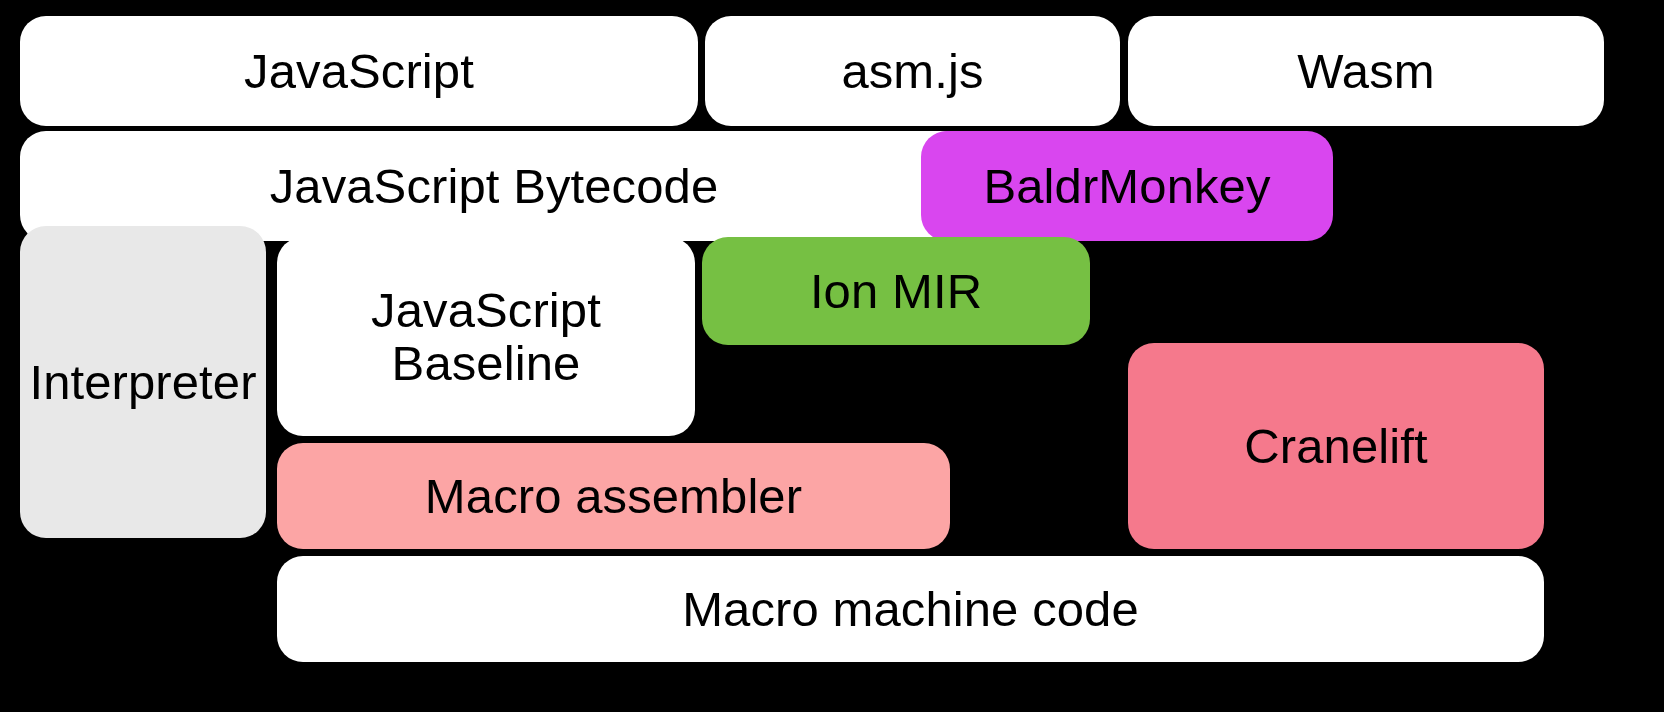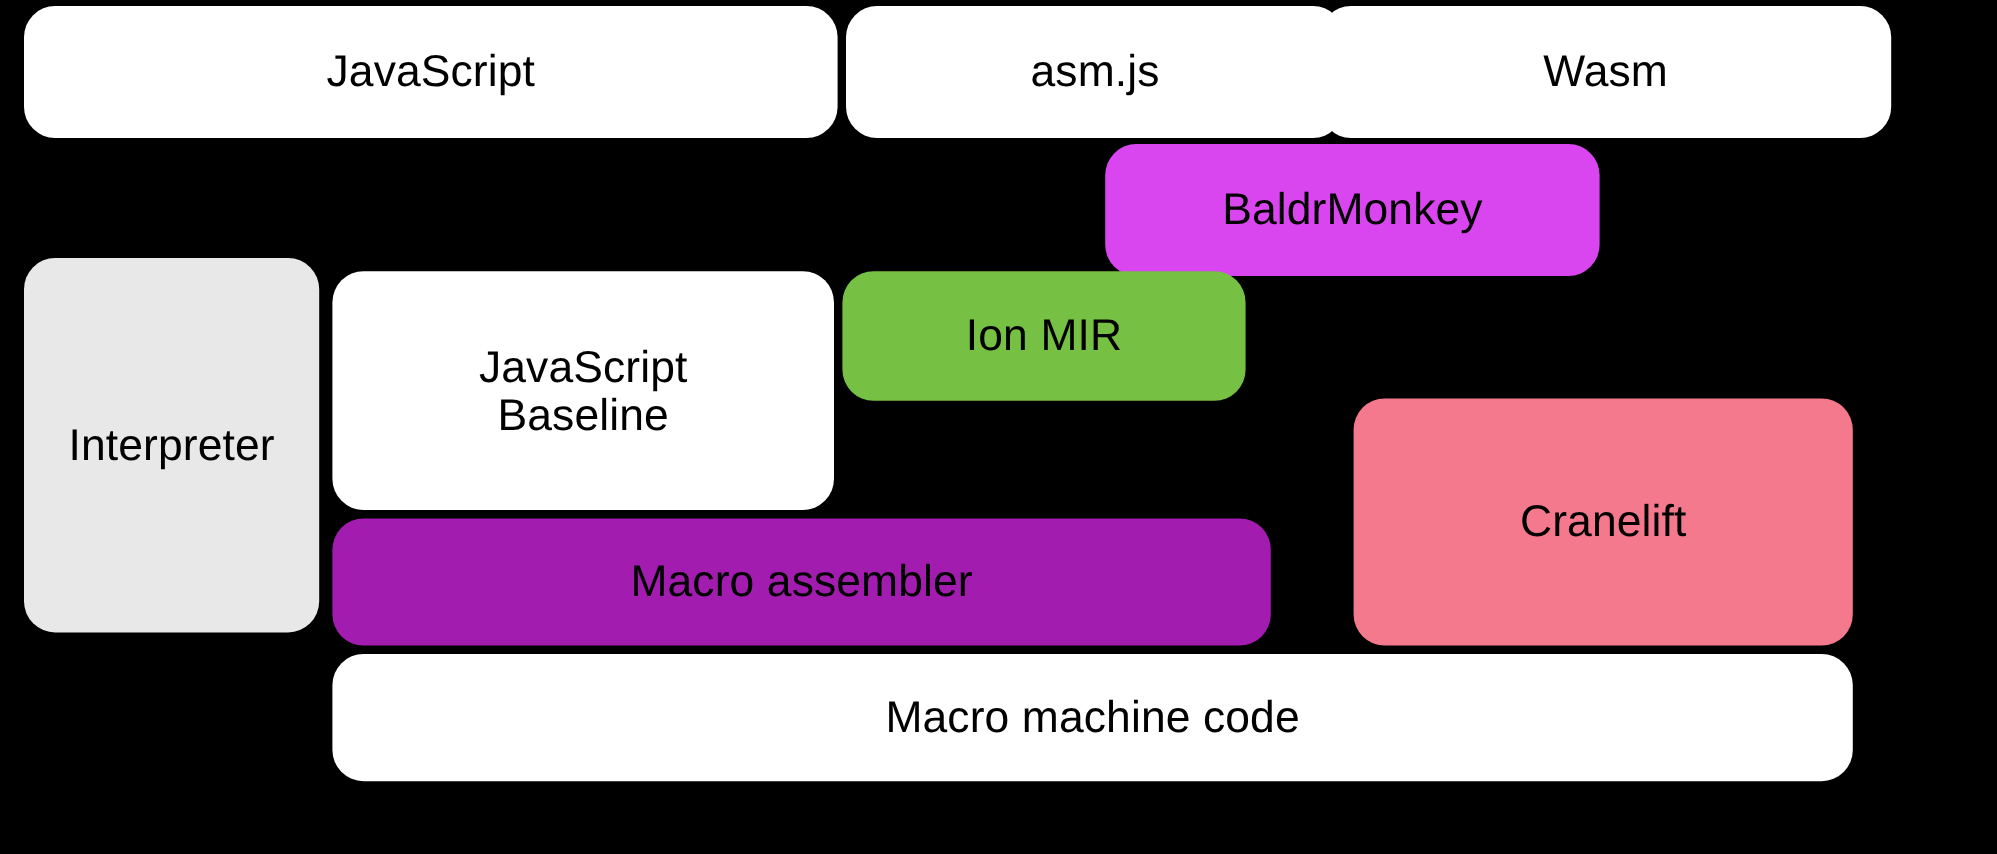--- a/index.html
+++ b/index.html
@@ -18,27 +18,28 @@
   }
   .node {
     position: absolute;
     box-sizing: border-box;
     display: flex;
     align-items: center;
     justify-content: center;
     text-align: center;
     border-radius: 26px;
     color: #000000;
-    font-size: 37px;
+    font-size: 49px;
     line-height: 1.08;
     font-weight: 400;
     letter-spacing: 0.1px;
     -webkit-font-smoothing: antialiased;
     white-space: pre-line;
     user-select: none;
+    margin-top: 11px;
   }
   .node.white  { background: #ffffff; }
   .node.gray   { background: #e8e8e8; }
   .node.green  { background: #76c043; }
   .node.pink   { background: #f5798c; }
   .node .label {
     display: block;
     padding: 0 10px;
   }
 </style>
@@ -46,43 +47,46 @@
 <body>
 
 <div id="canvas" style="background: rgb(0, 0, 0);">
 
   <div class="node white" style="left: 20px; top: 5px; width: 678px; height: 110px; background: rgb(255, 255, 255);">
     <span class="label">JavaScript</span>
   </div>
   <div class="node white" style="left: 705px; top: 5px; width: 415px; height: 110px; background: rgb(255, 255, 255);">
     <span class="label">asm.js</span>
   </div>
-  <div class="node white" style="left: 1100px; top: 5px; width: 476px; height: 110px; background: rgb(255, 255, 255);">
+  <div class="node white" style="left: 1128px; top: 5px; width: 476px; height: 110px; background: rgb(255, 255, 255);">
     <span class="label">Wasm</span>
   </div>
 
+  <div class="node white" style="left: 20px; top: 120px; width: 948px; height: 110px; background: rgb(255, 255, 255);">
+    <span class="label">JavaScript Bytecode</span>
+  </div>
   <div class="node white" style="left: 921px; top: 120px; width: 412px; height: 110px; background: #d946ef;">
     <span class="label">BaldrMonkey</span>
   </div>
 
   <div class="node gray" style="left: 20px; top: 215px; width: 246px; height: 312px; background: rgb(232, 232, 232);">
     <span class="label">Interpreter</span>
   </div>
   <div class="node white" style="left: 277px; top: 226px; width: 418px; height: 199px; background: rgb(255, 255, 255);">
     <span class="label">JavaScript
 Baseline</span>
   </div>
-  <div class="node green" style="left: 702px; top: 226px; width: 336px; height: 108px; background: rgb(118, 192, 67);">
+  <div class="node green" style="left: 702px; top: 226px; width: 388px; height: 108px; background: rgb(118, 192, 67);">
     <span class="label">Ion MIR</span>
   </div>
   <div class="node pink" style="left: 1128px; top: 332px; width: 416px; height: 206px; background: rgb(245, 121, 140);">
     <span class="label">Cranelift</span>
   </div>
 
-  <div class="node white" style="left: 277px; top: 432px; width: 782px; height: 106px; background: #a21caf;">
+  <div class="node white" style="left: 277px; top: 432px; width: 673px; height: 106px; background: #fca5a5;">
     <span class="label">Macro assembler</span>
   </div>
 
   <div class="node white" style="left: 277px; top: 545px; width: 1267px; height: 106px; background: rgb(255, 255, 255);">
     <span class="label">Macro machine code</span>
   </div>
 
 </div>
 
 </body></html>

